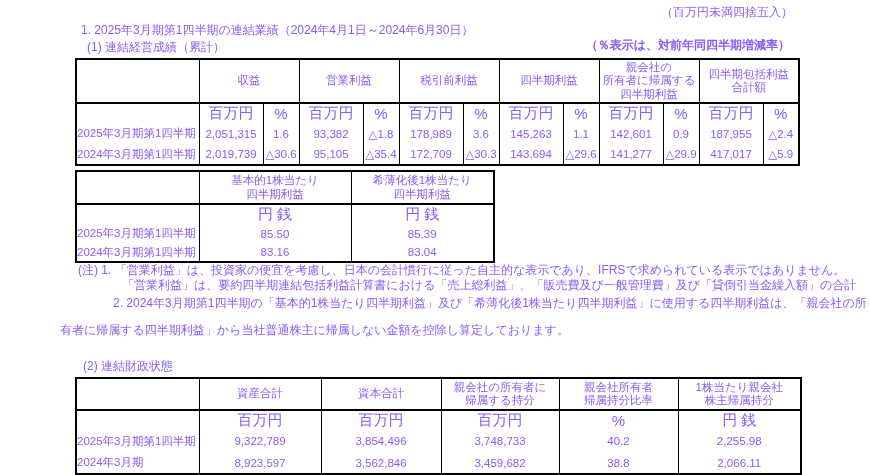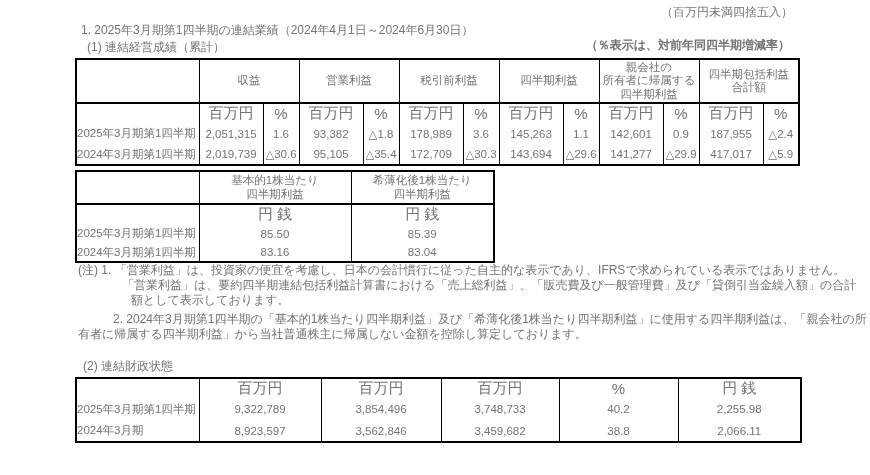--- a/index.html
+++ b/index.html
@@ -1,19 +1,19 @@
 <!DOCTYPE html>
 <html><head>
 <meta charset="utf-8">
 <style>
   * { box-sizing: border-box; }
   html,body { margin:0; padding:0; background:#ffffff; }
   .page {
     position:relative; width:870px; height:475px; background:#ffffff;
-    font-family:"Liberation Sans","DejaVu Sans",sans-serif; color:#737373;
+    font-family:"Liberation Sans","DejaVu Sans",sans-serif; color:#8b5cf6;
     overflow:hidden;
   }
   .txt { position:absolute; font-size:12px; line-height:14px; white-space:nowrap; }
   table.t {
     position:absolute; border-collapse:collapse; table-layout:fixed;
     font-size:11.5px; background:#fff; border:2px solid #000;
   }
   .t th, .t td {
     border:0 solid #000; border-left-width:1px; padding:0;
     font-weight:normal; vertical-align:middle; overflow:hidden;
@@ -30,21 +30,21 @@
   .t3 tr.hrow { height:32px; } .t3 tr.urow { height:18px; } .t3 tr.drow { height:22px; }
   .t1 { left:75px; top:58px;  width:723px; }
   .t2 { left:75px; top:170px; width:418px; }
   .t3 { left:75px; top:377px; width:725px; }
   .notes { position:absolute; left:0; top:263px; width:870px; }
   .note-line { font-size:12px; line-height:15.2px; white-space:nowrap; }
   .nl1 { padding-left:78px; }
   .nl2 { padding-left:122px; }
   .nl3 { padding-left:131px; }
   .nl4 { padding-left:113px; margin-top:3px; }
-  .nl5 { padding-left:78px; }
+  .nl5 { padding-left:60px;margin-top:11px; }
 </style>
 </head>
 <body>
 
 <div class="page">
 
   <div class="txt" style="top:5px; right:77px;">（百万円未満四捨五入）</div>
   <div class="txt" style="top:23px; left:81px;">1. 2025年3月期第1四半期の連結業績（2024年4月1日～2024年6月30日）</div>
   <div class="txt" style="top:40px; left:87px;">(1) 連結経営成績（累計）</div>
   <div class="txt" style="top:38px; right:80px;font-weight:bold;">（％表示は、対前年同四半期増減率）</div>
@@ -154,37 +154,47 @@
       <td class="lbl">2024年3月期第1四半期</td>
       <td class="v">83.16</td>
       <td class="v">83.04</td>
     </tr>
   </tbody>
     </table>
 
   <div class="notes">
     <div class="note-line nl1">(注) 1. 「営業利益」は、投資家の便宜を考慮し、日本の会計慣行に従った自主的な表示であり、IFRSで求められている表示ではありません。</div>
     <div class="note-line nl2">「営業利益」は、要約四半期連結包括利益計算書における「売上総利益」、「販売費及び一般管理費」及び「貸倒引当金繰入額」の合計</div>
-    <div class="note-line nl3">額として表示しております。</div>
     <div class="note-line nl4">2. 2024年3月期第1四半期の「基本的1株当たり四半期利益」及び「希薄化後1株当たり四半期利益」に使用する四半期利益は、「親会社の所</div>
     <div class="note-line nl5">有者に帰属する四半期利益」から当社普通株主に帰属しない金額を控除し算定しております。</div>
   </div>
 
   <div class="txt" style="top:359px; left:83px;">(2) 連結財政状態</div>
 
   <table class="t t3">
     <colgroup>
       <col style="width:123px">
         <col style="width:122px">
         <col style="width:120px">
       <col style="width:118px">
         <col style="width:119px">
         <col style="width:123px">
     </colgroup>
     <tbody>
+        <tr class="hrow">
+      <td class="lbl"></td>
+      <th>資産合計</th>
+      <th>資本合計</th>
+      <th>親会社の所有者に
+帰属する持分</th>
+      <th>親会社所有者
+帰属持分比率</th>
+      <th>1株当たり親会社
+株主帰属持分</th>
+    </tr>
     <tr class="urow">
       <td class="lbl"></td>
       <td class="u">百万円</td>
       <td class="u">百万円</td>
       <td class="u">百万円</td>
       <td class="u">%</td>
       <td class="u">円 銭</td>
     </tr>
     <tr class="drow">
       <td class="lbl">2025年3月期第1四半期</td>

